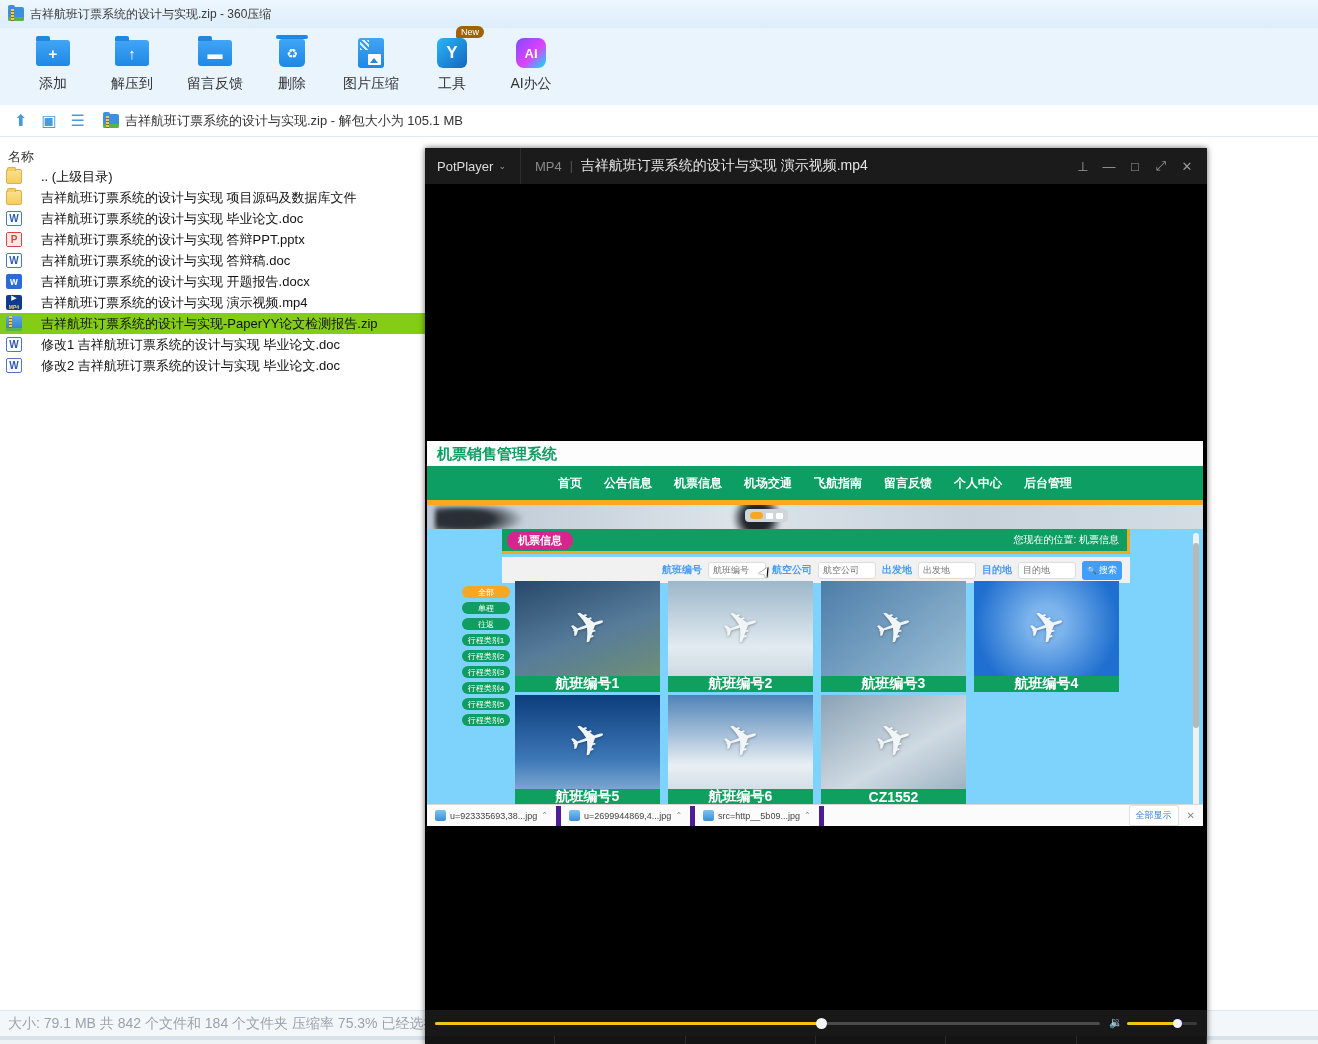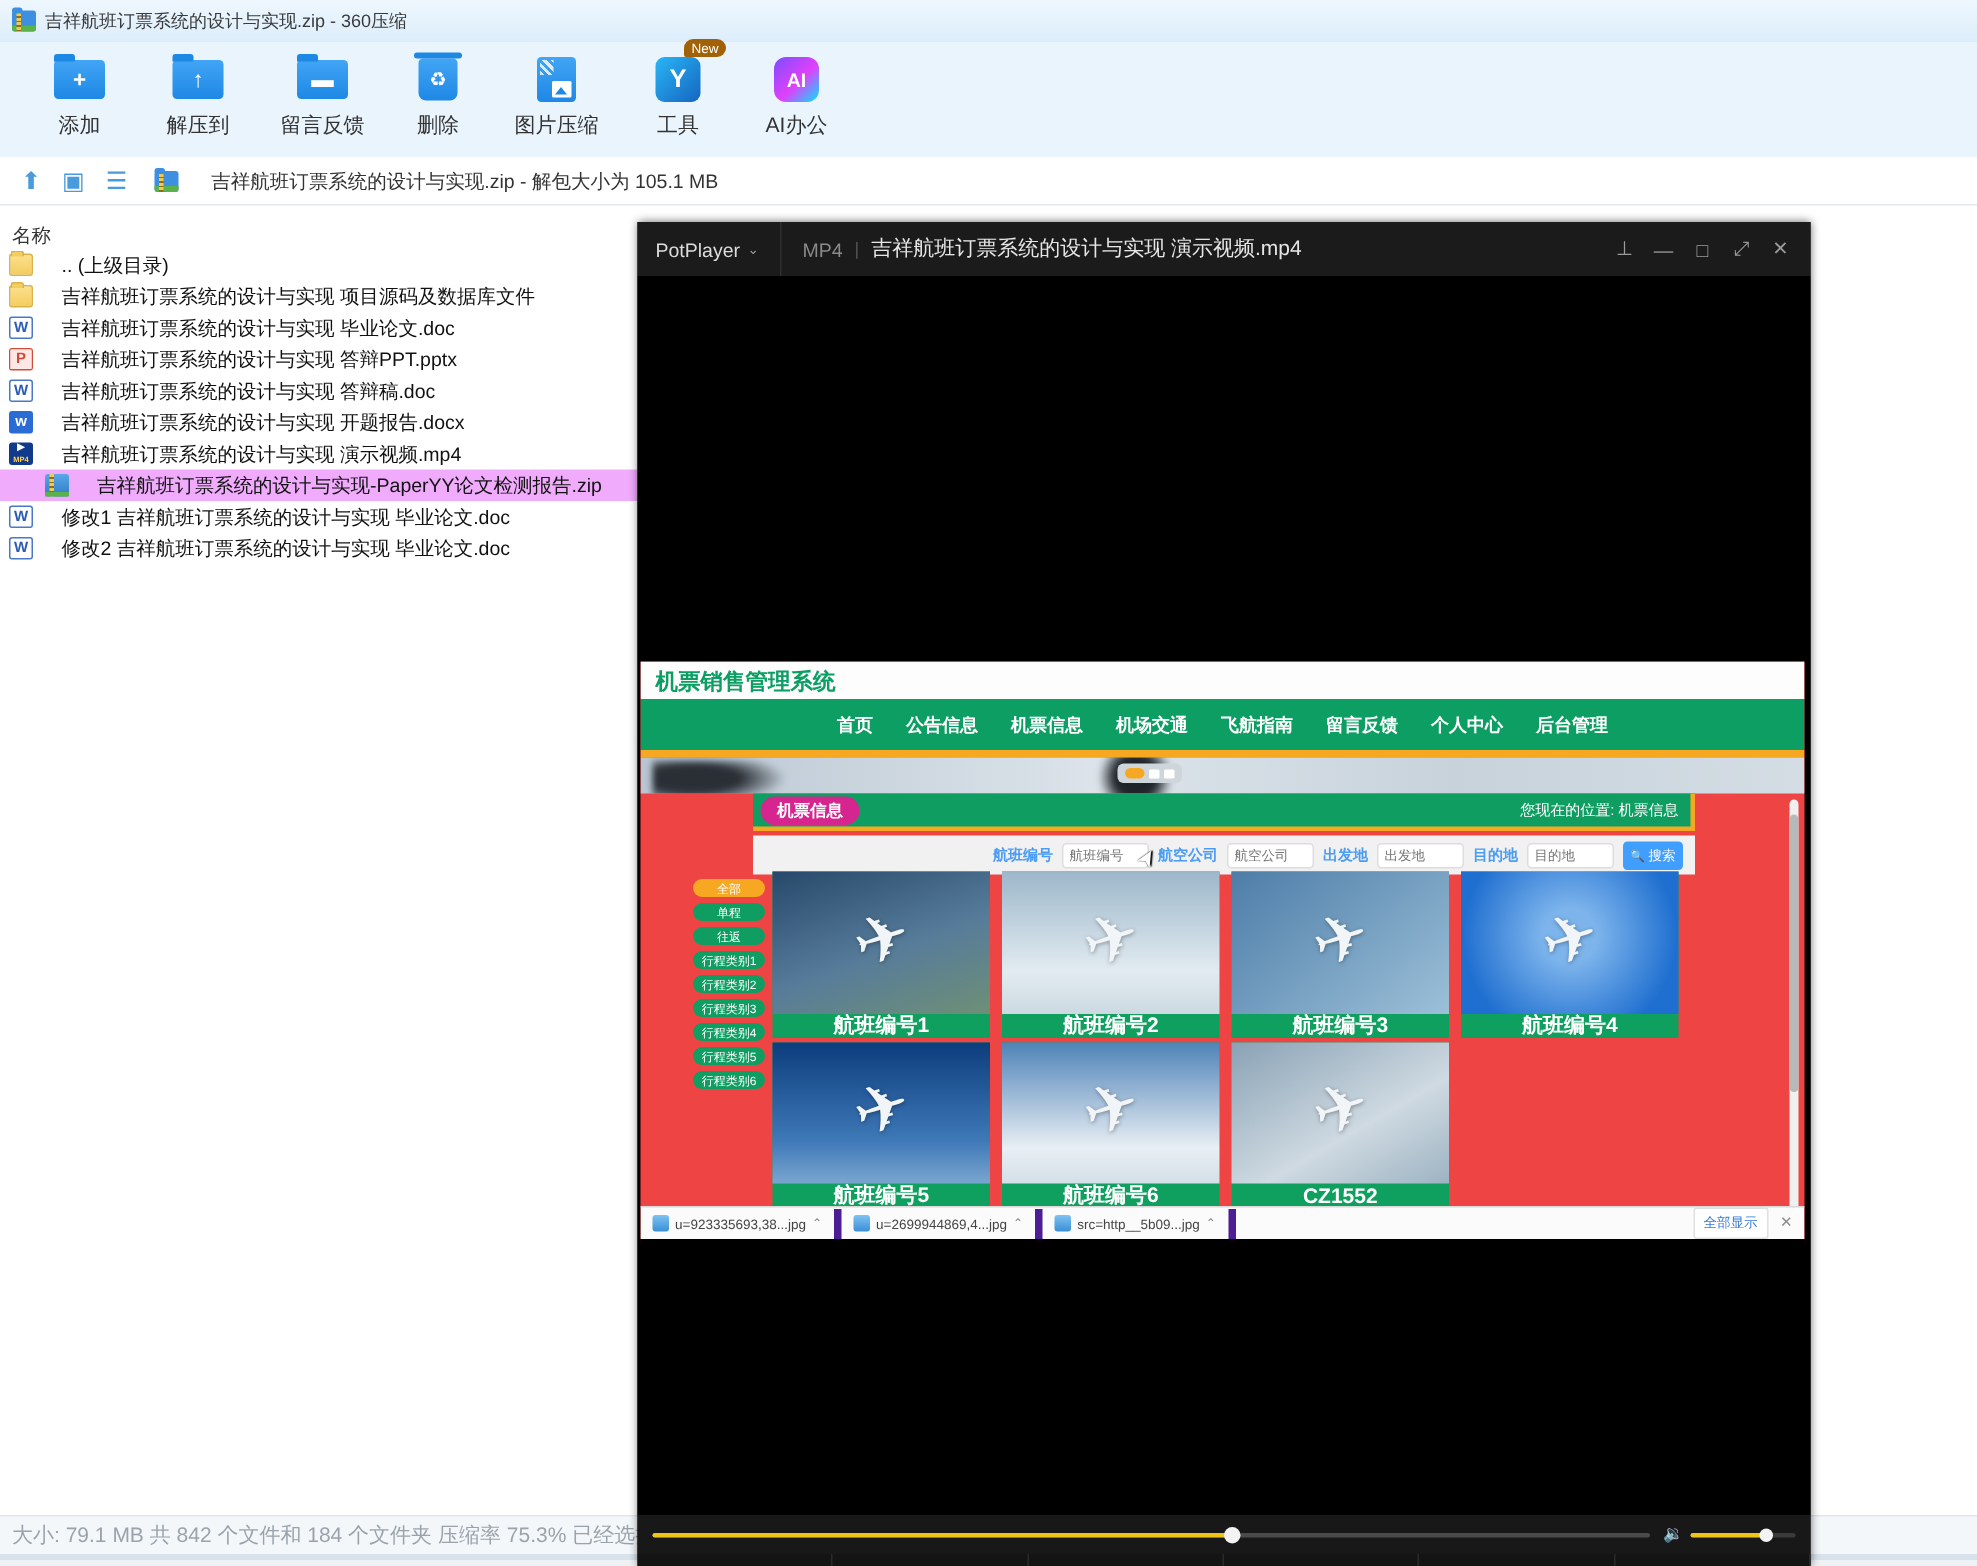--- a/index.html
+++ b/index.html
@@ -28,27 +28,27 @@
   .imgfile-blue { width:26px; height:30px; background:linear-gradient(#42a5f5,#1e88e5); border-radius:3px; position:relative; overflow:hidden; }
   .imgfile-blue:before { content:""; position:absolute; left:2px; top:2px; width:9px; height:10px; background:repeating-linear-gradient(45deg,#fff 0 2px,transparent 2px 4px); opacity:.8; }
   .imgfile-blue .pic { position:absolute; right:3px; bottom:3px; width:13px; height:11px; background:#fff; border-radius:1px; }
   .imgfile-blue .pic:before { content:""; position:absolute; left:2px; bottom:2px; border-left:4px solid transparent; border-right:4px solid transparent; border-bottom:5px solid #1e88e5; }
   .tools-cube { width:30px; height:30px; background:linear-gradient(135deg,#29b6f6,#1565c0); border-radius:6px; display:flex; align-items:center; justify-content:center; color:#fff; font-weight:bold; font-size:17px; }
   .badge-new { position:absolute; top:-10px; right:-14px; background:#a16207; color:#fff; font-size:9px; padding:1px 5px; border-radius:8px 8px 8px 2px; }
   .ai-square { width:30px; height:30px; border-radius:8px; background:linear-gradient(135deg,#7c4dff,#e040fb 55%,#00e5ff); display:flex; align-items:center; justify-content:center; color:#fff; font-weight:bold; font-size:13px; }
 
   #zip-addressbar { position:absolute; left:0; top:105px; width:1318px; height:32px; background:#fff; border-bottom:1px solid #e4e9ee; display:flex; align-items:center; }
   .nav-ico { color:#4a9bdc; font-size:16px; margin-left:14px; cursor:default; }
-  #address-field { display:flex; align-items:center; margin-left:18px; font-size:13px; color:#333; gap:22px; }
+  #address-field { display:flex; align-items:center; margin-left:18px; font-size:13px; color:#333; gap:6px; }
 
   #file-panel { position:absolute; left:0; top:140px; width:425px; height:870px; background:#fff; }
   #col-header { position:absolute; left:8px; top:8px; font-size:13px; color:#333; }
   #file-rows { position:absolute; left:0; top:26px; width:425px; }
   .frow { height:21px; display:flex; align-items:center; padding-left:6px; gap:19px; font-size:13px; color:#111; cursor:default; white-space:nowrap; overflow:hidden; }
-  .frow.selected { background:#f0abfc;justify-content:center; }
+  .frow.selected { background:#84cc16; }
   .fico { width:16px; height:15px; flex:0 0 16px; position:relative; }
   .ico-folder { background:linear-gradient(#fbe08d,#f3cd5f); border:1px solid #d9b24a; border-radius:2px; }
   .ico-folder:before { content:""; position:absolute; top:-3px; left:0; width:7px; height:3px; background:#f3cd5f; border:1px solid #d9b24a; border-bottom:none; border-radius:2px 2px 0 0; }
   .ico-doc { background:#fff; border:1px solid #4a78c4; border-radius:2px; }
   .ico-doc:before { content:"W"; position:absolute; inset:0; color:#2b5bb4; font-size:10px; font-weight:bold; display:flex; align-items:center; justify-content:center; }
   .ico-ppt { background:#fff; border:1px solid #d44a3a; border-radius:2px; }
   .ico-ppt:before { content:"P"; position:absolute; inset:0; color:#d44a3a; font-size:10px; font-weight:bold; display:flex; align-items:center; justify-content:center; background:#fde8e6; }
   .ico-docx { background:#2b6cd4; border-radius:2px; }
   .ico-docx:before { content:"w"; position:absolute; inset:0; color:#fff; font-size:10px; font-weight:bold; display:flex; align-items:center; justify-content:center; }
   .ico-mp4 { background:#123a8c; border-radius:2px; }
@@ -71,21 +71,21 @@
   #pp-menu .chev { font-size:9px; color:#9a9a9a; }
   #pp-format { color:#8a8a8a; font-size:13px; margin-left:14px; }
   #pp-sep { color:#555; margin:0 8px; font-size:12px; }
   #pp-title { color:#e6e6e6; font-size:14px; white-space:nowrap; }
   #pp-buttons { margin-left:auto; display:flex; align-items:center; gap:10px; padding-right:12px; }
   .pp-btn { color:#9a9a9a; font-size:13px; width:16px; text-align:center; cursor:default; }
 
   #video-area { position:absolute; left:0; top:36px; width:782px; height:826px; background:#000; }
 
   
-  #webpage { position:absolute; left:2px; top:257px; width:776px; height:385px; background:#ef4444; overflow:hidden; }
+  #webpage { position:absolute; left:2px; top:257px; width:776px; height:385px; background:#7dd3fc; overflow:hidden; }
   #wp-header { position:absolute; left:0; top:0; width:776px; height:25px; background:#fdfdfd; }
   #wp-sitetitle { position:absolute; left:10px; top:4px; font-size:15px; font-weight:bold; color:#0c9e63; }
   #wp-nav { position:absolute; left:0; top:25px; width:776px; height:34px; background:#0c9e63; display:flex; align-items:center; justify-content:center; gap:22px; }
   .wp-nav-item { color:#fff; font-size:12px; font-weight:bold; cursor:default; white-space:nowrap; }
   #wp-orange { position:absolute; left:0; top:59px; width:776px; height:5px; background:#f7a823; }
   #wp-banner { position:absolute; left:0; top:64px; width:776px; height:24px; background:linear-gradient(90deg,#b9c6d2,#dde4ea 40%,#c7d2db 70%,#d4dde4); overflow:hidden; }
   .banner-blob1 { position:absolute; left:8px; top:2px; width:90px; height:30px; background:radial-gradient(ellipse at 30% 40%,#2a2f35 0 35%,transparent 70%); filter:blur(2px); }
   .banner-blob2 { position:absolute; left:300px; top:-4px; width:60px; height:34px; background:radial-gradient(circle,#1f242a 0 40%,transparent 72%); filter:blur(2px); }
   #wp-dots { position:absolute; left:318px; top:68px; display:flex; align-items:center; gap:3px; background:#cfd6db; padding:3px 5px; border-radius:4px; }
   .dot-active { width:13px; height:7px; border-radius:4px; background:#f7a823; }

